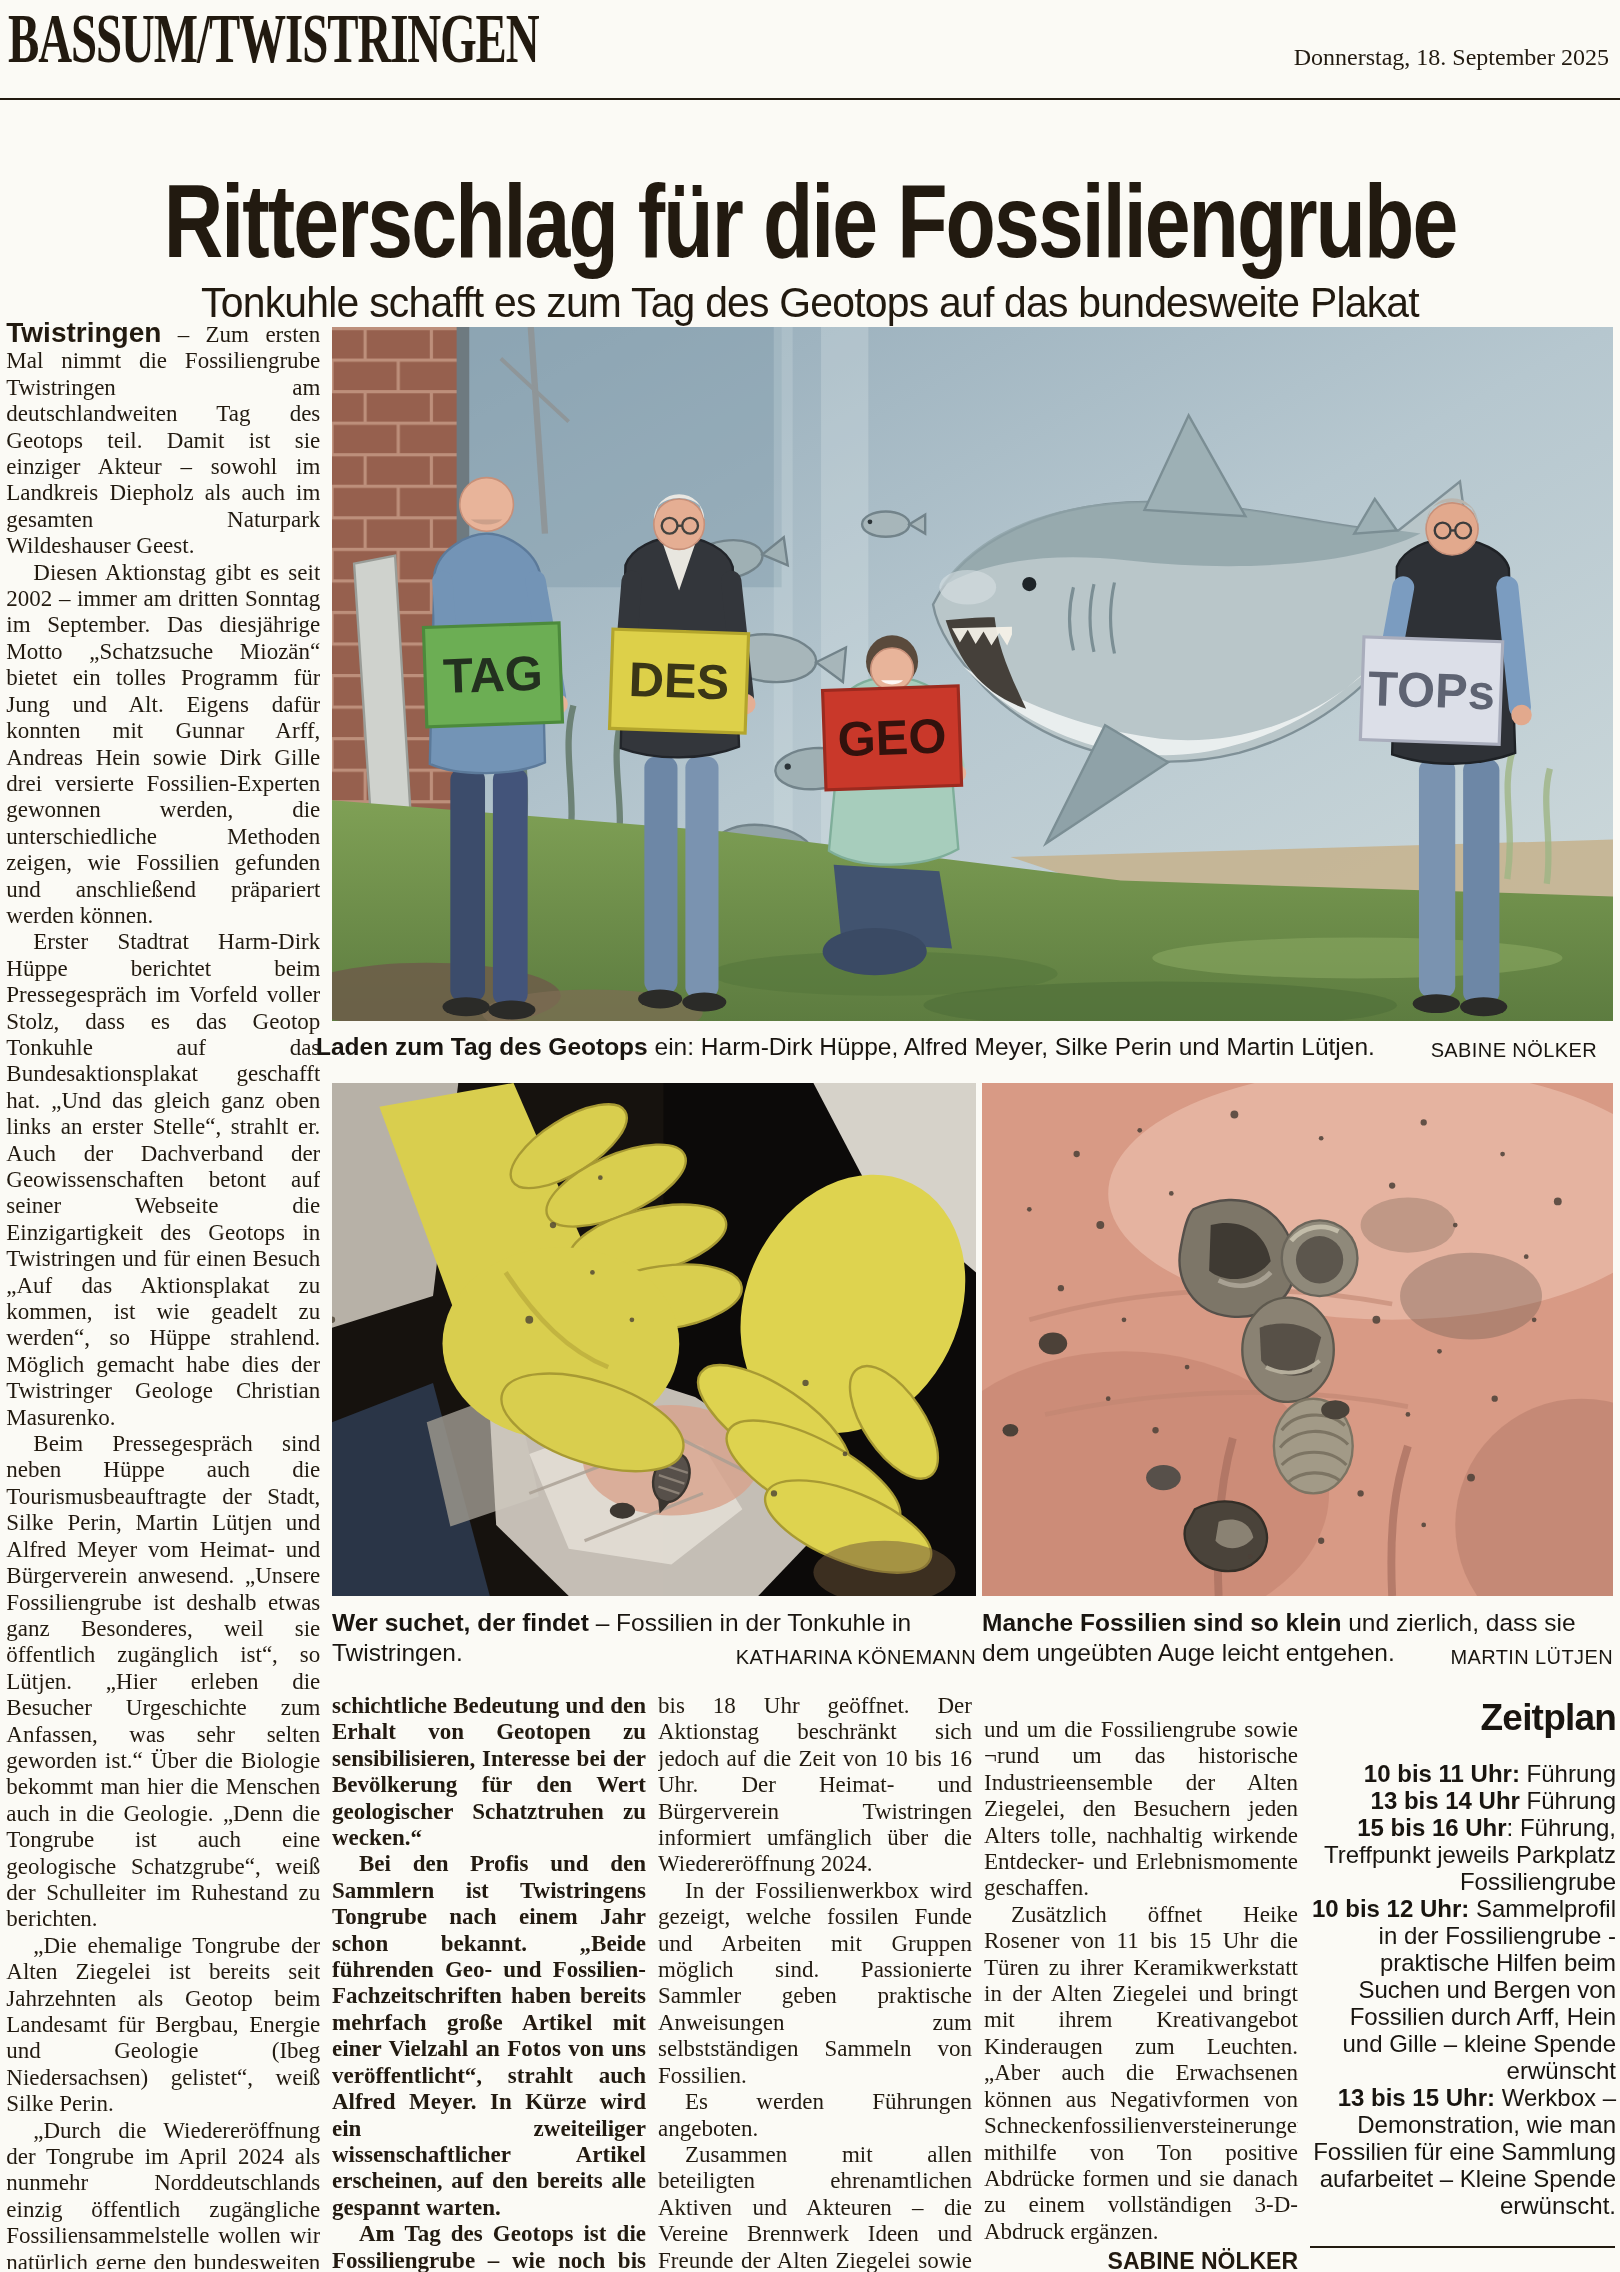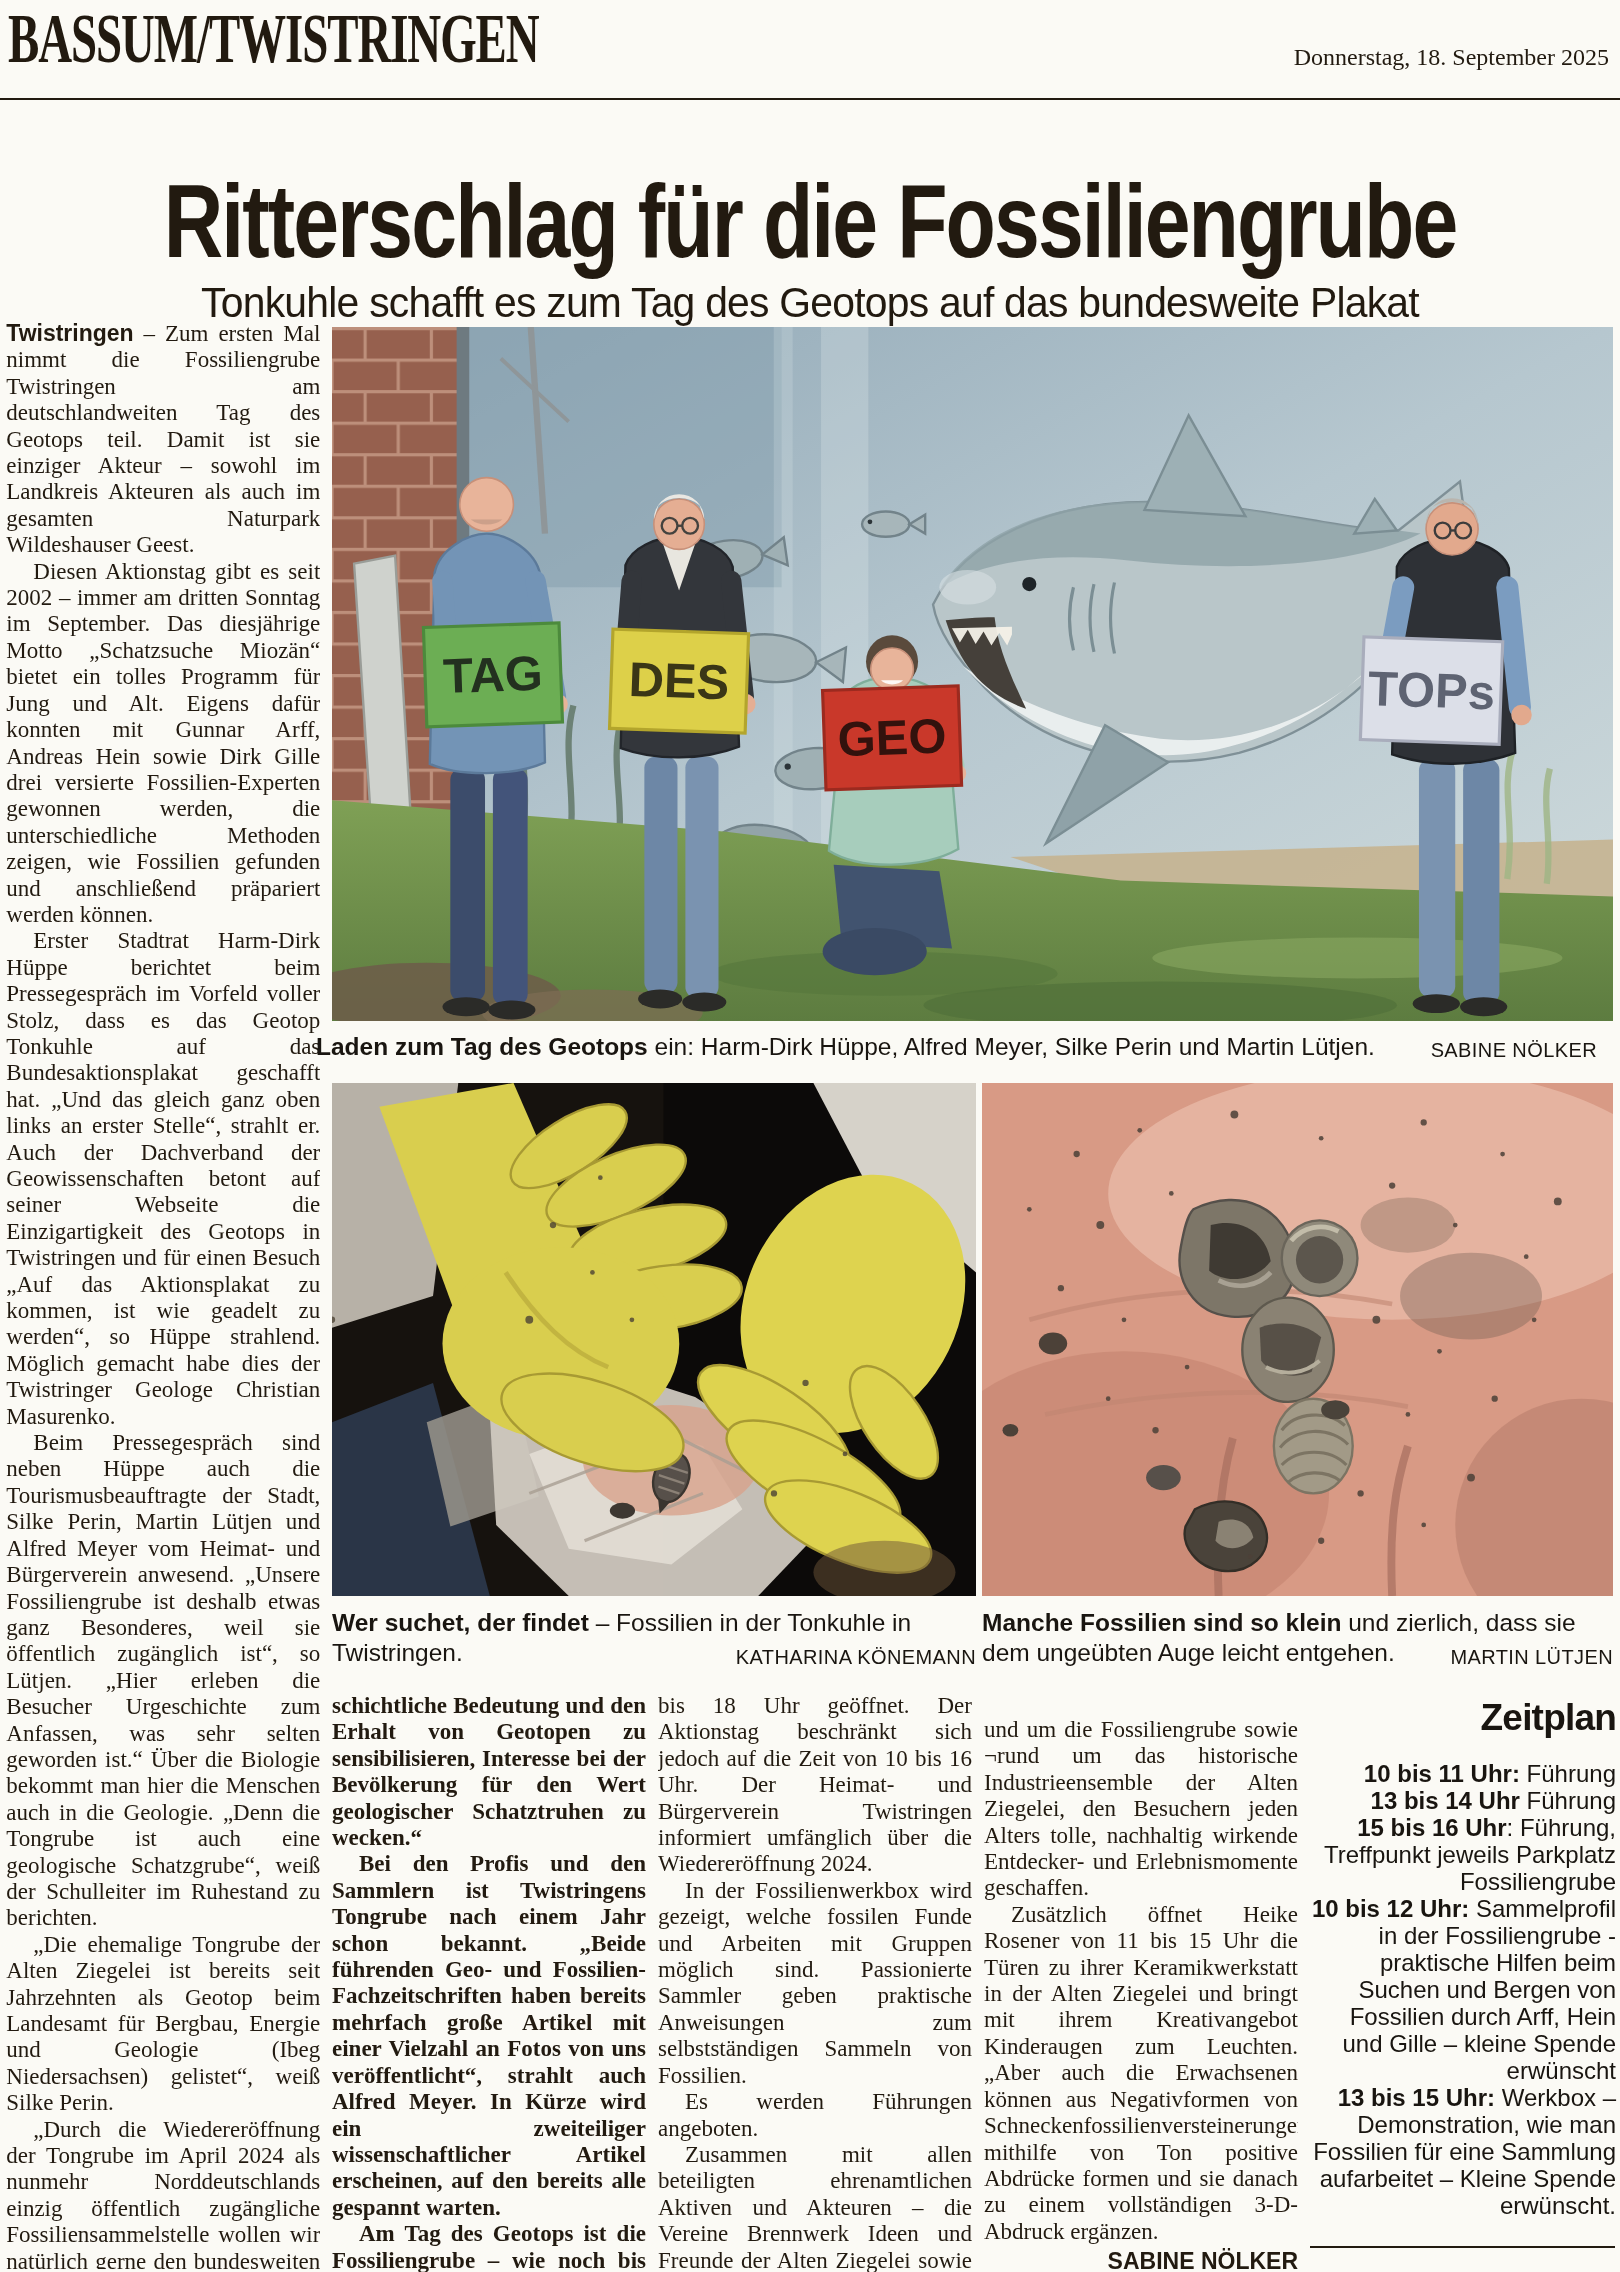--- a/index.html
+++ b/index.html
@@ -20,21 +20,21 @@
         letter-spacing:-0.8px;transform:scaleX(.95);transform-origin:center top;white-space:nowrap;}
   
   .bodycol{position:absolute;width:314px;font-size:23px;line-height:26.4px;
         text-align:justify;hyphens:auto;overflow:hidden;}
   #col1{left:6.3px;top:320px;height:1949px;}
   #col2{left:332px;top:1693px;height:579px;font-weight:bold;}
   #col3{left:658px;top:1693px;height:579px;}
   #col4{left:984px;top:1693px;height:579px;margin-top:24px;}
   .para{margin:0;text-indent:27px;}
   .para.first{text-indent:0;}
-  .lead-label{font-family:"Liberation Sans",sans-serif;font-weight:700;font-size:23px;}
+  .lead-label{font-family:"Liberation Sans",sans-serif;font-weight:700;font-size:28px;}
   .byline{margin:3.2px 0 0;text-align:right;font-family:"Liberation Sans",sans-serif;
         font-weight:700;font-size:23px;}
   
   .photo{position:absolute;overflow:hidden;background:#888;}
   #main-photo{left:332px;top:327px;width:1281px;height:694px;}
   #gloves-photo{left:332px;top:1083px;width:644px;height:513px;}
   #hand-photo{left:982px;top:1083px;width:631px;height:513px;}
   .photo svg{display:block;width:100%;height:100%;}
   
   .caption{position:absolute;font-family:"Liberation Sans",sans-serif;font-size:24.5px;
@@ -59,21 +59,21 @@
 <div class="page">
 
   <div class="masthead-title">BASSUM/TWISTRINGEN</div>
   <div class="masthead-date">Donnerstag, 18. September 2025</div>
   <div class="masthead-rule"></div>
 
   <div class="headline">Ritterschlag für die Fossiliengrube</div>
   <div class="subheadline">Tonkuhle schafft es zum Tag des Geotops auf das bundesweite Plakat</div>
 
   <div class="bodycol" id="col1">
-    <p class="para first"><span class="lead-label">Twistringen</span><span> – Zum ersten Mal nimmt die Fossiliengrube Twistringen am deutschlandweiten Tag des Geotops teil. Damit ist sie einziger Akteur – sowohl im Landkreis Akteuren als auch im gesamten Naturpark Wildeshauser Geest.</span></p>
+    <p class="para first"><span class="lead-label">Twistringen</span><span> – Zum ersten Mal nimmt die Fossiliengrube Twistringen am deutschlandweiten Tag des Geotops teil. Damit ist sie einziger Akteur – sowohl im Landkreis Diepholz als auch im gesamten Naturpark Wildeshauser Geest.</span></p>
     <p class="para">Diesen Aktionstag gibt es seit 2002 – immer am dritten Sonntag im September. Das diesjährige Motto „Schatzsuche Miozän“ bietet ein tolles Programm für Jung und Alt. Eigens dafür konnten mit Gunnar Arff, Andreas Hein sowie Dirk Gille drei versierte Fossilien-Experten gewonnen werden, die unterschiedliche Methoden zeigen, wie Fossilien gefunden und anschließend präpariert werden können.</p>
     <p class="para">Erster Stadtrat Harm-Dirk Hüppe berichtet beim Pressegespräch im Vorfeld voller Stolz, dass es das Geotop Tonkuhle auf das Bundesaktionsplakat geschafft hat. „Und das gleich ganz oben links an erster Stelle“, strahlt er. Auch der Dachverband der Geowissenschaften betont auf seiner Webseite die Einzigartigkeit des Geotops in Twistringen und für einen Besuch „Auf das Aktionsplakat zu kommen, ist wie geadelt zu werden“, so Hüppe strahlend. Möglich gemacht habe dies der Twistringer Geologe Christian Masurenko.</p>
     <p class="para">Beim Pressegespräch sind neben Hüppe auch die Tourismusbeauftragte der Stadt, Silke Perin, Martin Lütjen und Alfred Meyer vom Heimat- und Bürgerverein anwesend. „Unsere Fossiliengrube ist deshalb etwas ganz Besonderes, weil sie öffentlich zugänglich ist“, so Lütjen. „Hier erleben die Besucher Urgeschichte zum Anfassen, was sehr selten geworden ist.“ Über die Biologie bekommt man hier die Menschen auch in die Geologie. „Denn die Tongrube ist auch eine geologische Schatzgrube“, weiß der Schulleiter im Ruhestand zu berichten.</p>
     <p class="para">„Die ehemalige Tongrube der Alten Ziegelei ist bereits seit Jahrzehnten als Geotop beim Landesamt für Bergbau, Energie und Geologie (Ibeg Niedersachsen) gelistet“, weiß Silke Perin.</p>
     <p class="para">„Durch die Wiedereröffnung der Tongrube im April 2024 als nunmehr Norddeutschlands einzig öffentlich zugängliche Fossiliensammelstelle wollen wir natürlich gerne den bundesweiten Aktionstag dazu nutzen, für die erdzeitge-</p>
   </div>
 
   <div class="photo" id="main-photo">
     <svg viewBox="0 0 1624 880" preserveAspectRatio="none">
       <defs>

